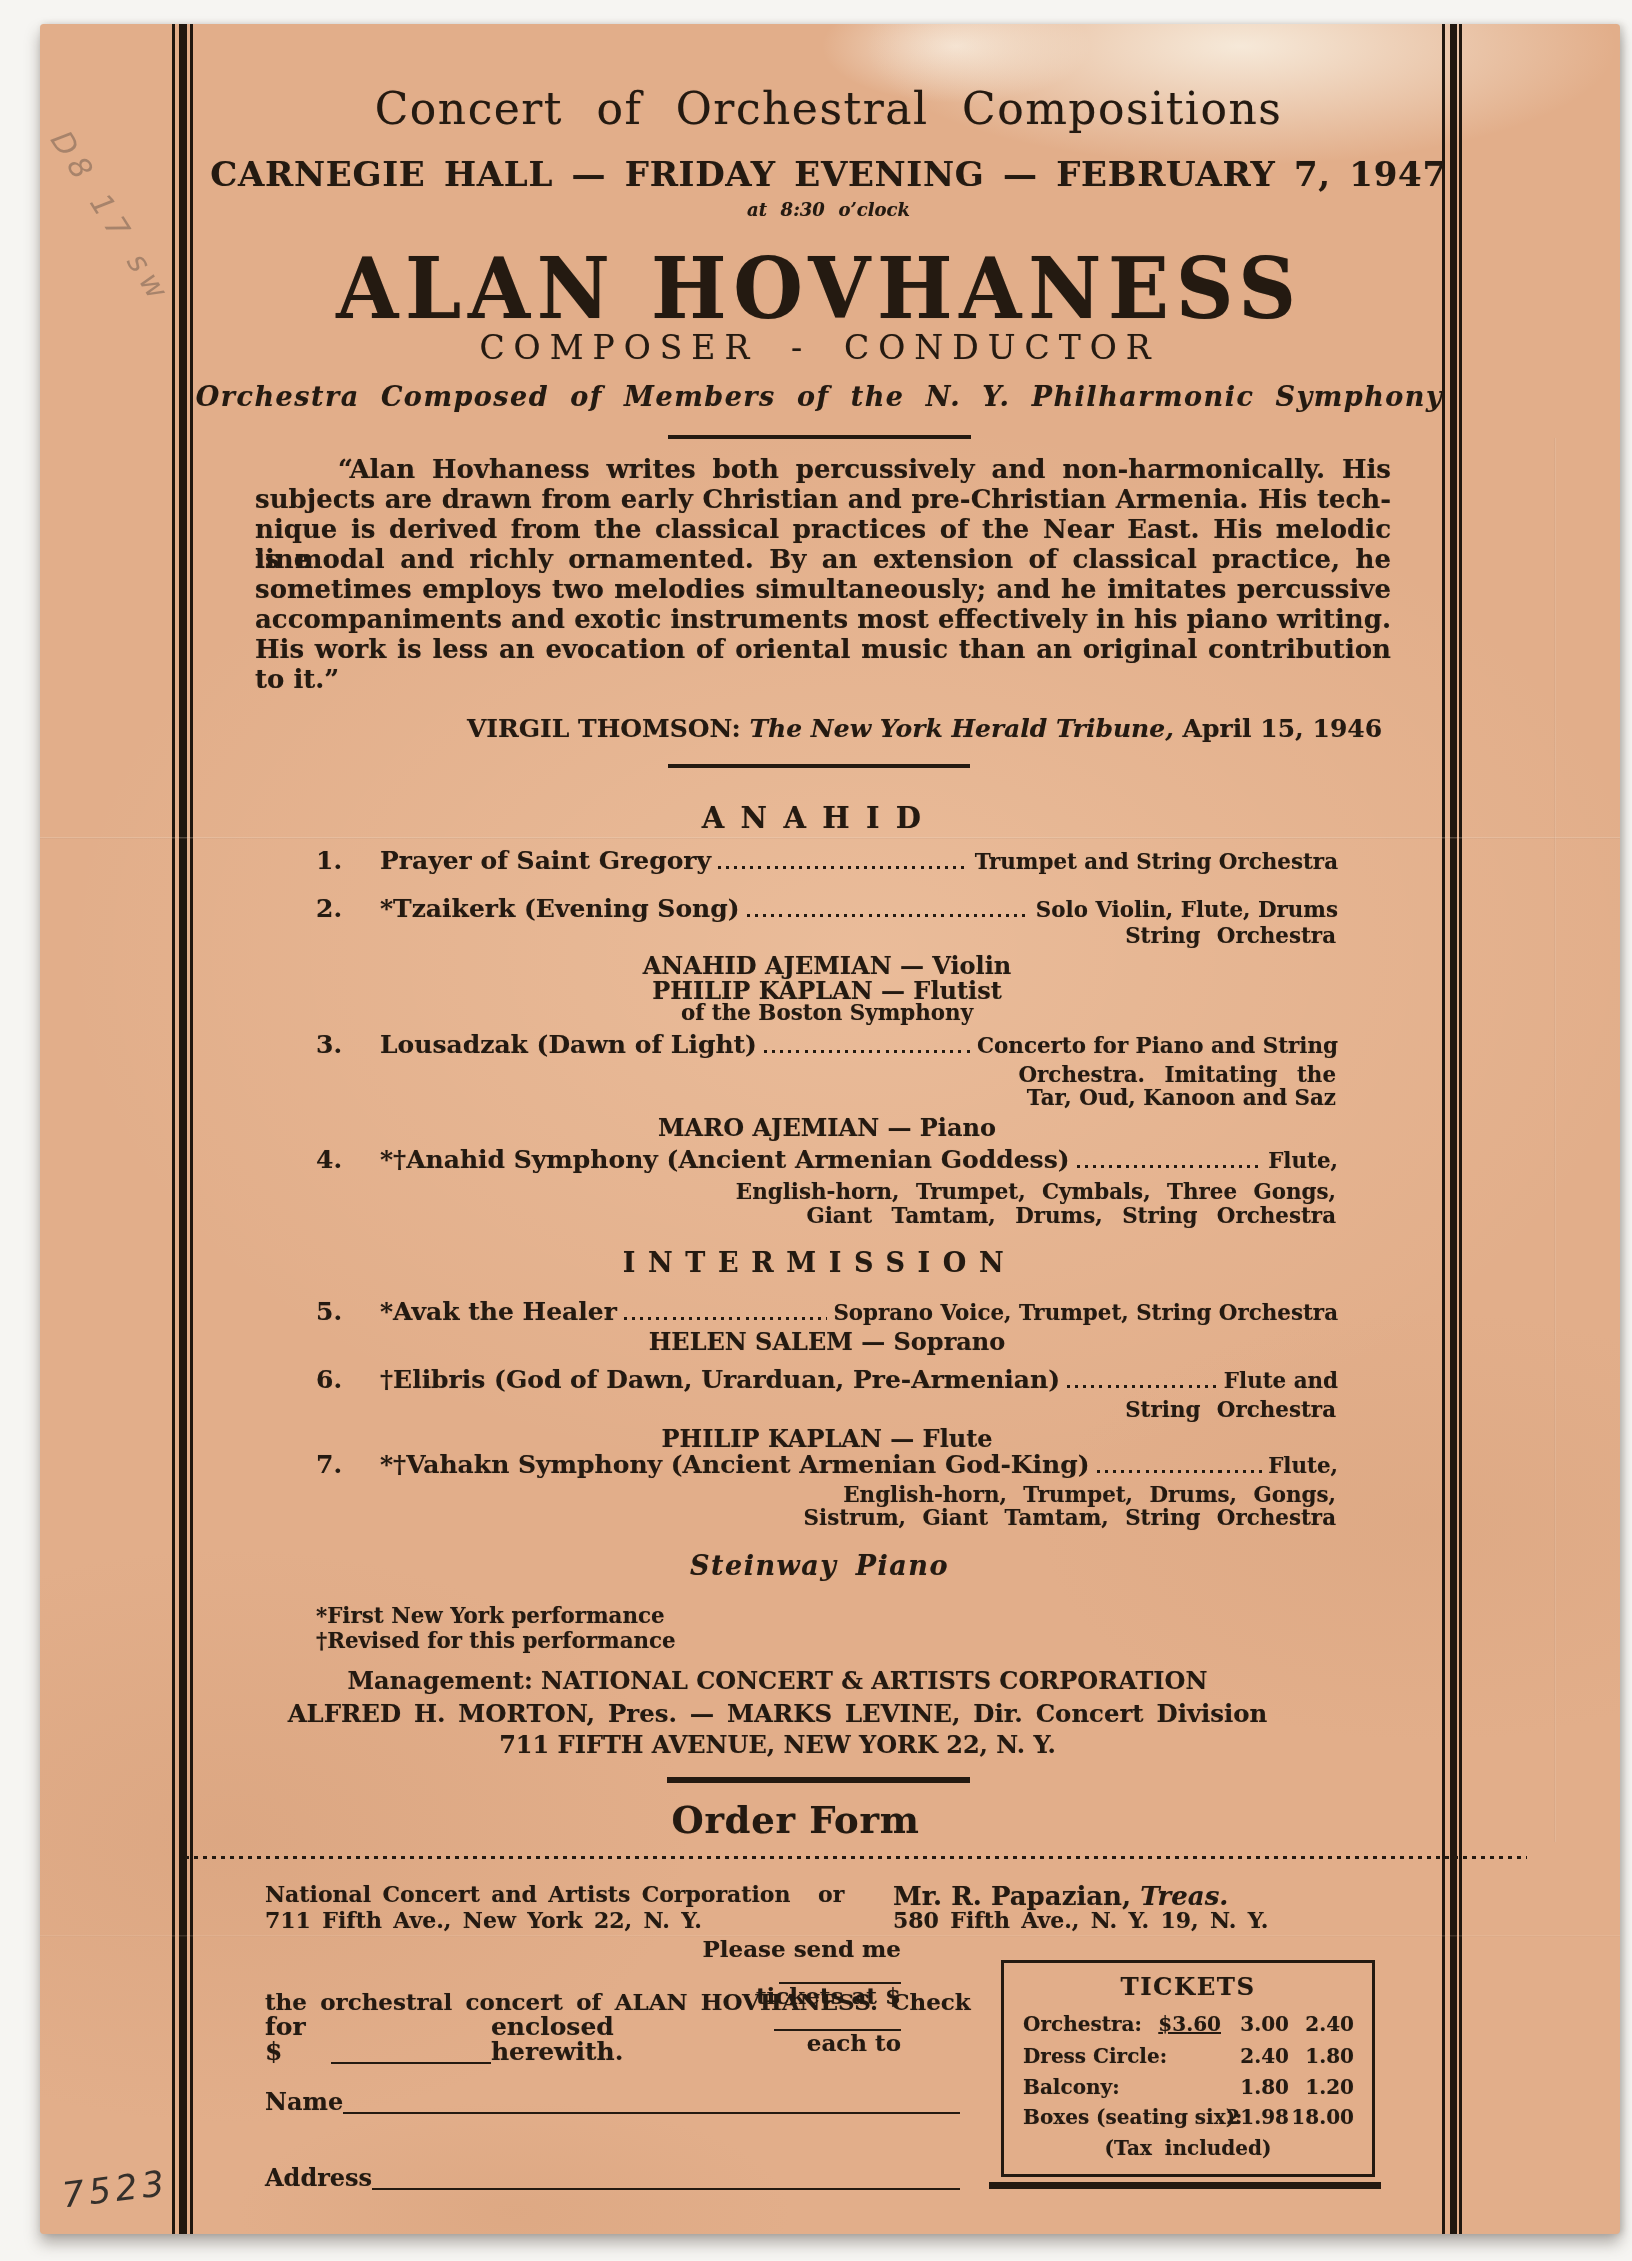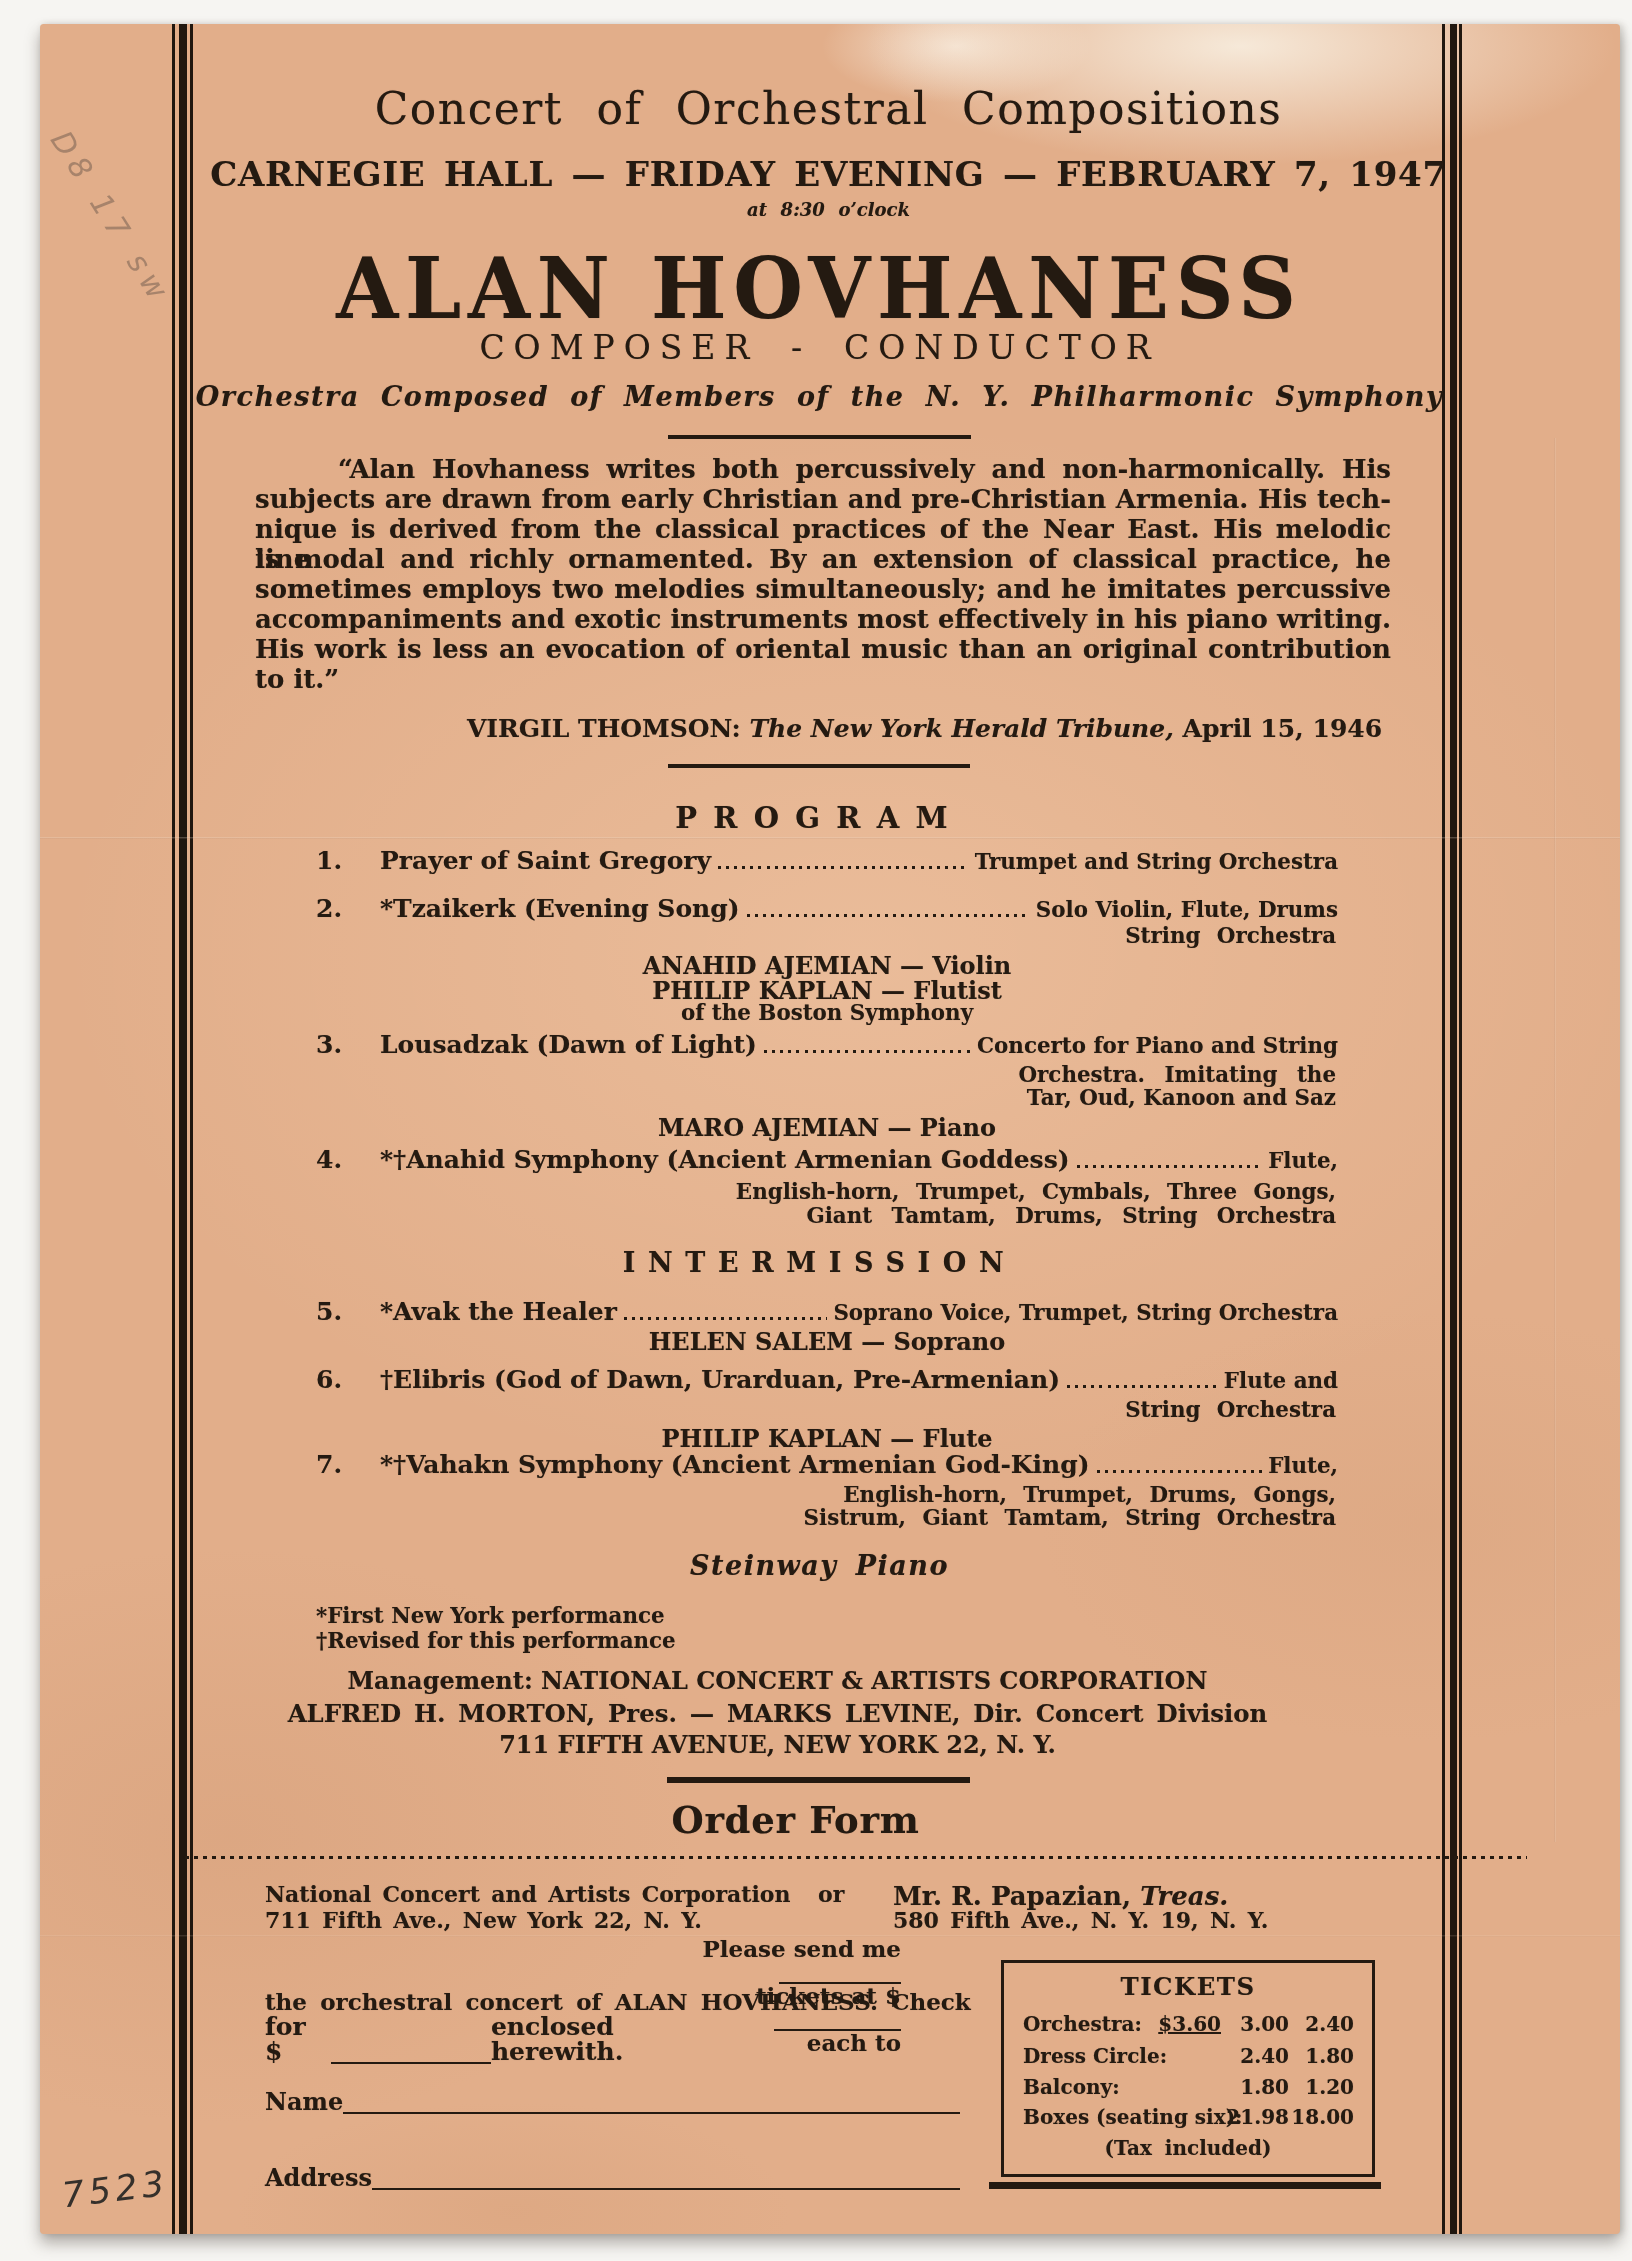--- a/index.html
+++ b/index.html
@@ -82,21 +82,21 @@
     <div class="qline">nique is derived from the classical practices of the Near East. His melodic line</div>
     <div class="qline">is modal and richly ornamented. By an extension of classical practice, he</div>
     <div class="qline">sometimes employs two melodies simultaneously; and he imitates percussive</div>
     <div class="qline">accompaniments and exotic instruments most effectively in his piano writing.</div>
     <div class="qline">His work is less an evocation of oriental music than an original contribution</div>
     <div class="qline qlast">to it.”</div>
   </div>
   <div class="line ink b ctr" style="left:444px;top:716px;width:961px;font-size:25px;"><span>VIRGIL THOMSON: </span><span class="it">The New York Herald Tribune,</span><span> April 15, 1946</span></div>
   <div class="hr" style="left:668px;top:764px;width:302px;height:3.7px;"></div>
 
-  <div class="line ink b ctr" style="left:194px;top:804px;width:1251px;font-size:29px;letter-spacing:16.3px;">PROGRAM</div>
+  <div class="line ink b ctr" style="left:194px;top:804px;width:1251px;font-size:29px;letter-spacing:16.3px;">ANAHID</div>
 
   <div class="prow ink" style="top:846px;">
     <span class="pnum">1.</span>
     <span class="ptitle">Prayer of Saint Gregory</span>
     <span class="plead"></span>
     <span class="pinst">Trumpet and String Orchestra</span>
   </div>
 
   <div class="prow ink" style="top:894px;">
     <span class="pnum">2.</span>

